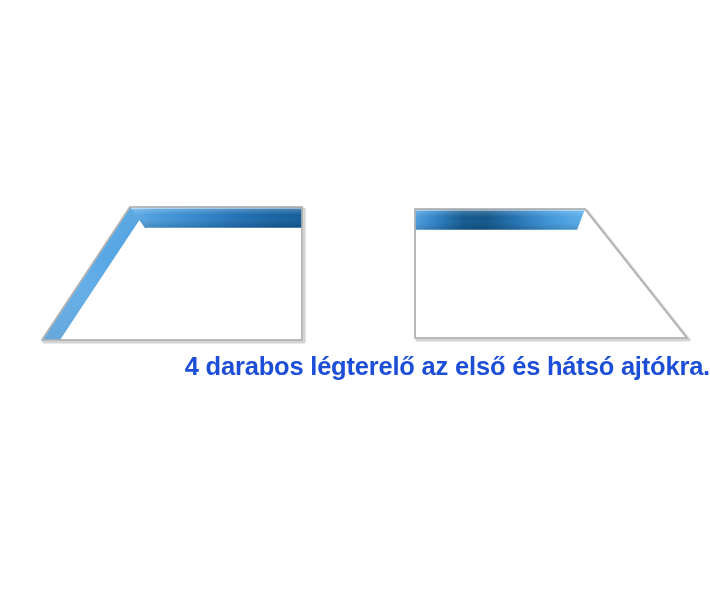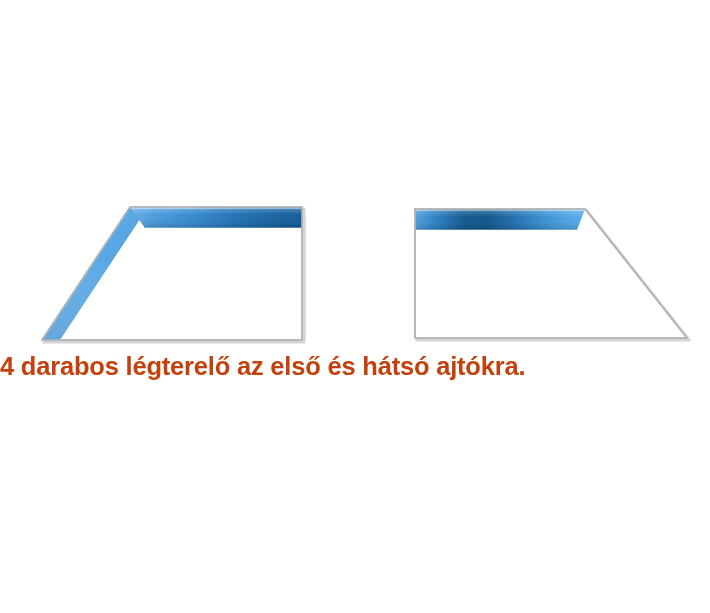--- a/index.html
+++ b/index.html
@@ -24,26 +24,26 @@
     left: 0;
     top: 0;
     width: 710px;
     height: 360px;
   }
   #caption {
     position: absolute;
     left: 0;
     top: 352px;
     width: 710px;
-    text-align: left;
+    text-align: right;
     font-family: "Liberation Sans", sans-serif;
     font-weight: bold;
     font-size: 25.5px;
     letter-spacing: -0.2px;
-    color: #c2410c;
+    color: #1d4ed8;
     white-space: nowrap;
   }
 </style>
 </head>
 <body>
 
 <div id="canvas">
 
   <svg id="product-figure" viewBox="0 0 710 360" width="710" height="360" xmlns="http://www.w3.org/2000/svg">
 

